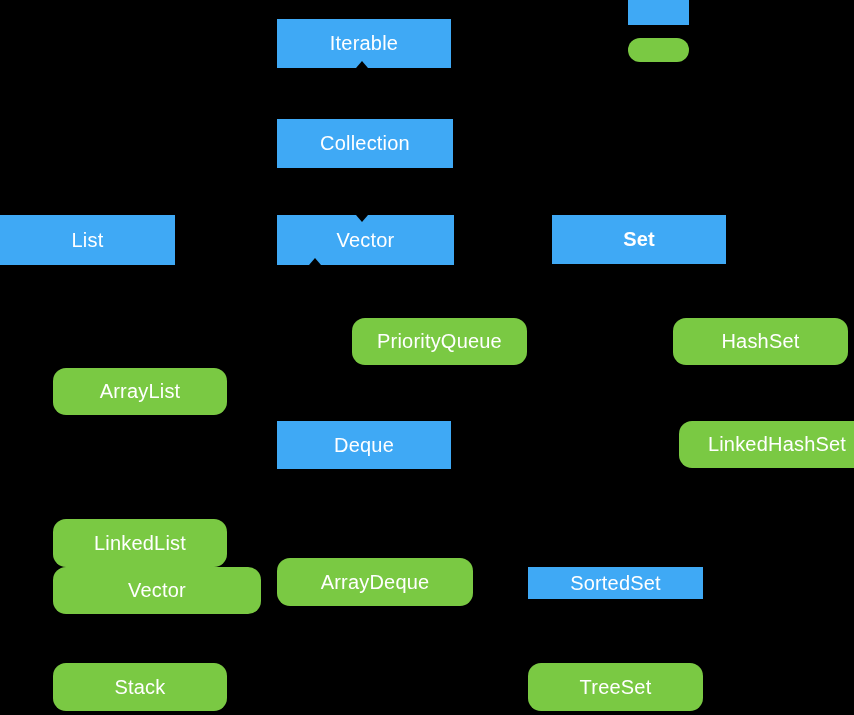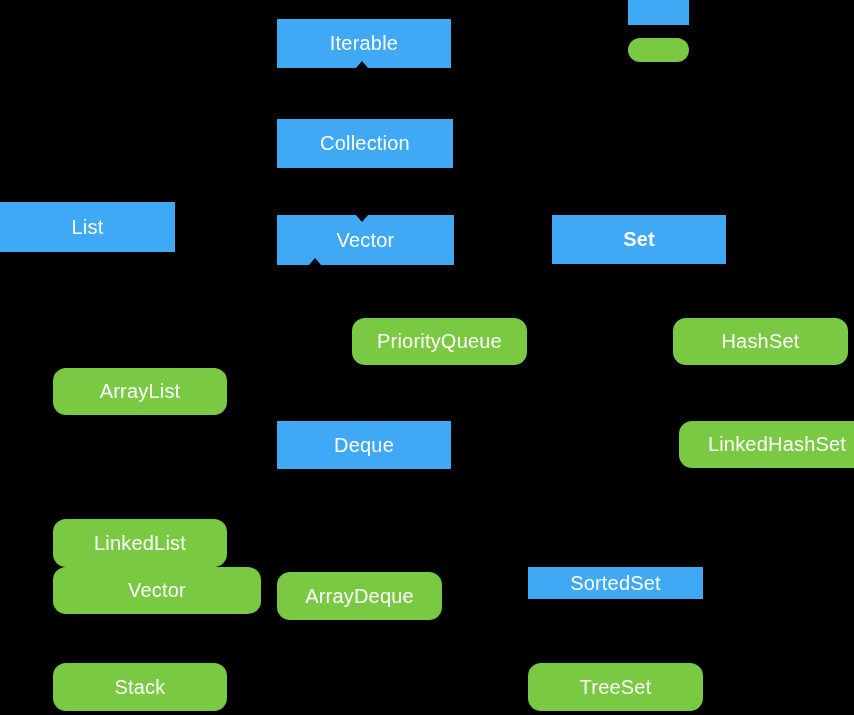--- a/index.html
+++ b/index.html
@@ -59,21 +59,21 @@
   <div class="swatch kind-class" style="left:628px; top:38px; height:24px;"></div>
 
   <div class="node kind-interface" style="left:277px; top:19px; width:174px; height:49px;">
     <span>Iterable</span>
   </div>
 
   <div class="node kind-interface" style="left:277px; top:119px; width:176px; height:49px;">
     <span>Collection</span>
   </div>
 
-  <div class="node kind-interface" style="left:0px; top:202px; width:175px; height:50px;">
+  <div class="node kind-interface" style="left:0px; top:215px; width:175px; height:50px;">
     <span>List</span>
   </div>
 
   <div class="node kind-interface" style="left:277px; top:215px; width:177px; height:50px;">
     <span>Vector</span>
   </div>
 
   <div class="node kind-interface" style="left:552px; top:215px; width:174px; height:49px;font-weight:bold;">
     <span>Set</span>
   </div>
@@ -99,21 +99,21 @@
   </div>
 
   <div class="node kind-class" style="left:53px; top:471px; width:174px; height:48px;margin-top:48px;">
     <span>LinkedList</span>
   </div>
 
   <div class="node kind-class" style="left:53px; top:567px; width:208px; height:47px;">
     <span>Vector</span>
   </div>
 
-  <div class="node kind-class" style="left:277px; top:572px; width:165px; height:48px;">
+  <div class="node kind-class" style="left:277px; top:558px; width:196px; height:48px;">
     <span>ArrayDeque</span>
   </div>
 
   <div class="node kind-interface" style="left:528px; top:567px; width:175px; height:32px;">
     <span>SortedSet</span>
   </div>
 
   <div class="node kind-class" style="left:53px; top:663px; width:174px; height:48px;">
     <span>Stack</span>
   </div>

